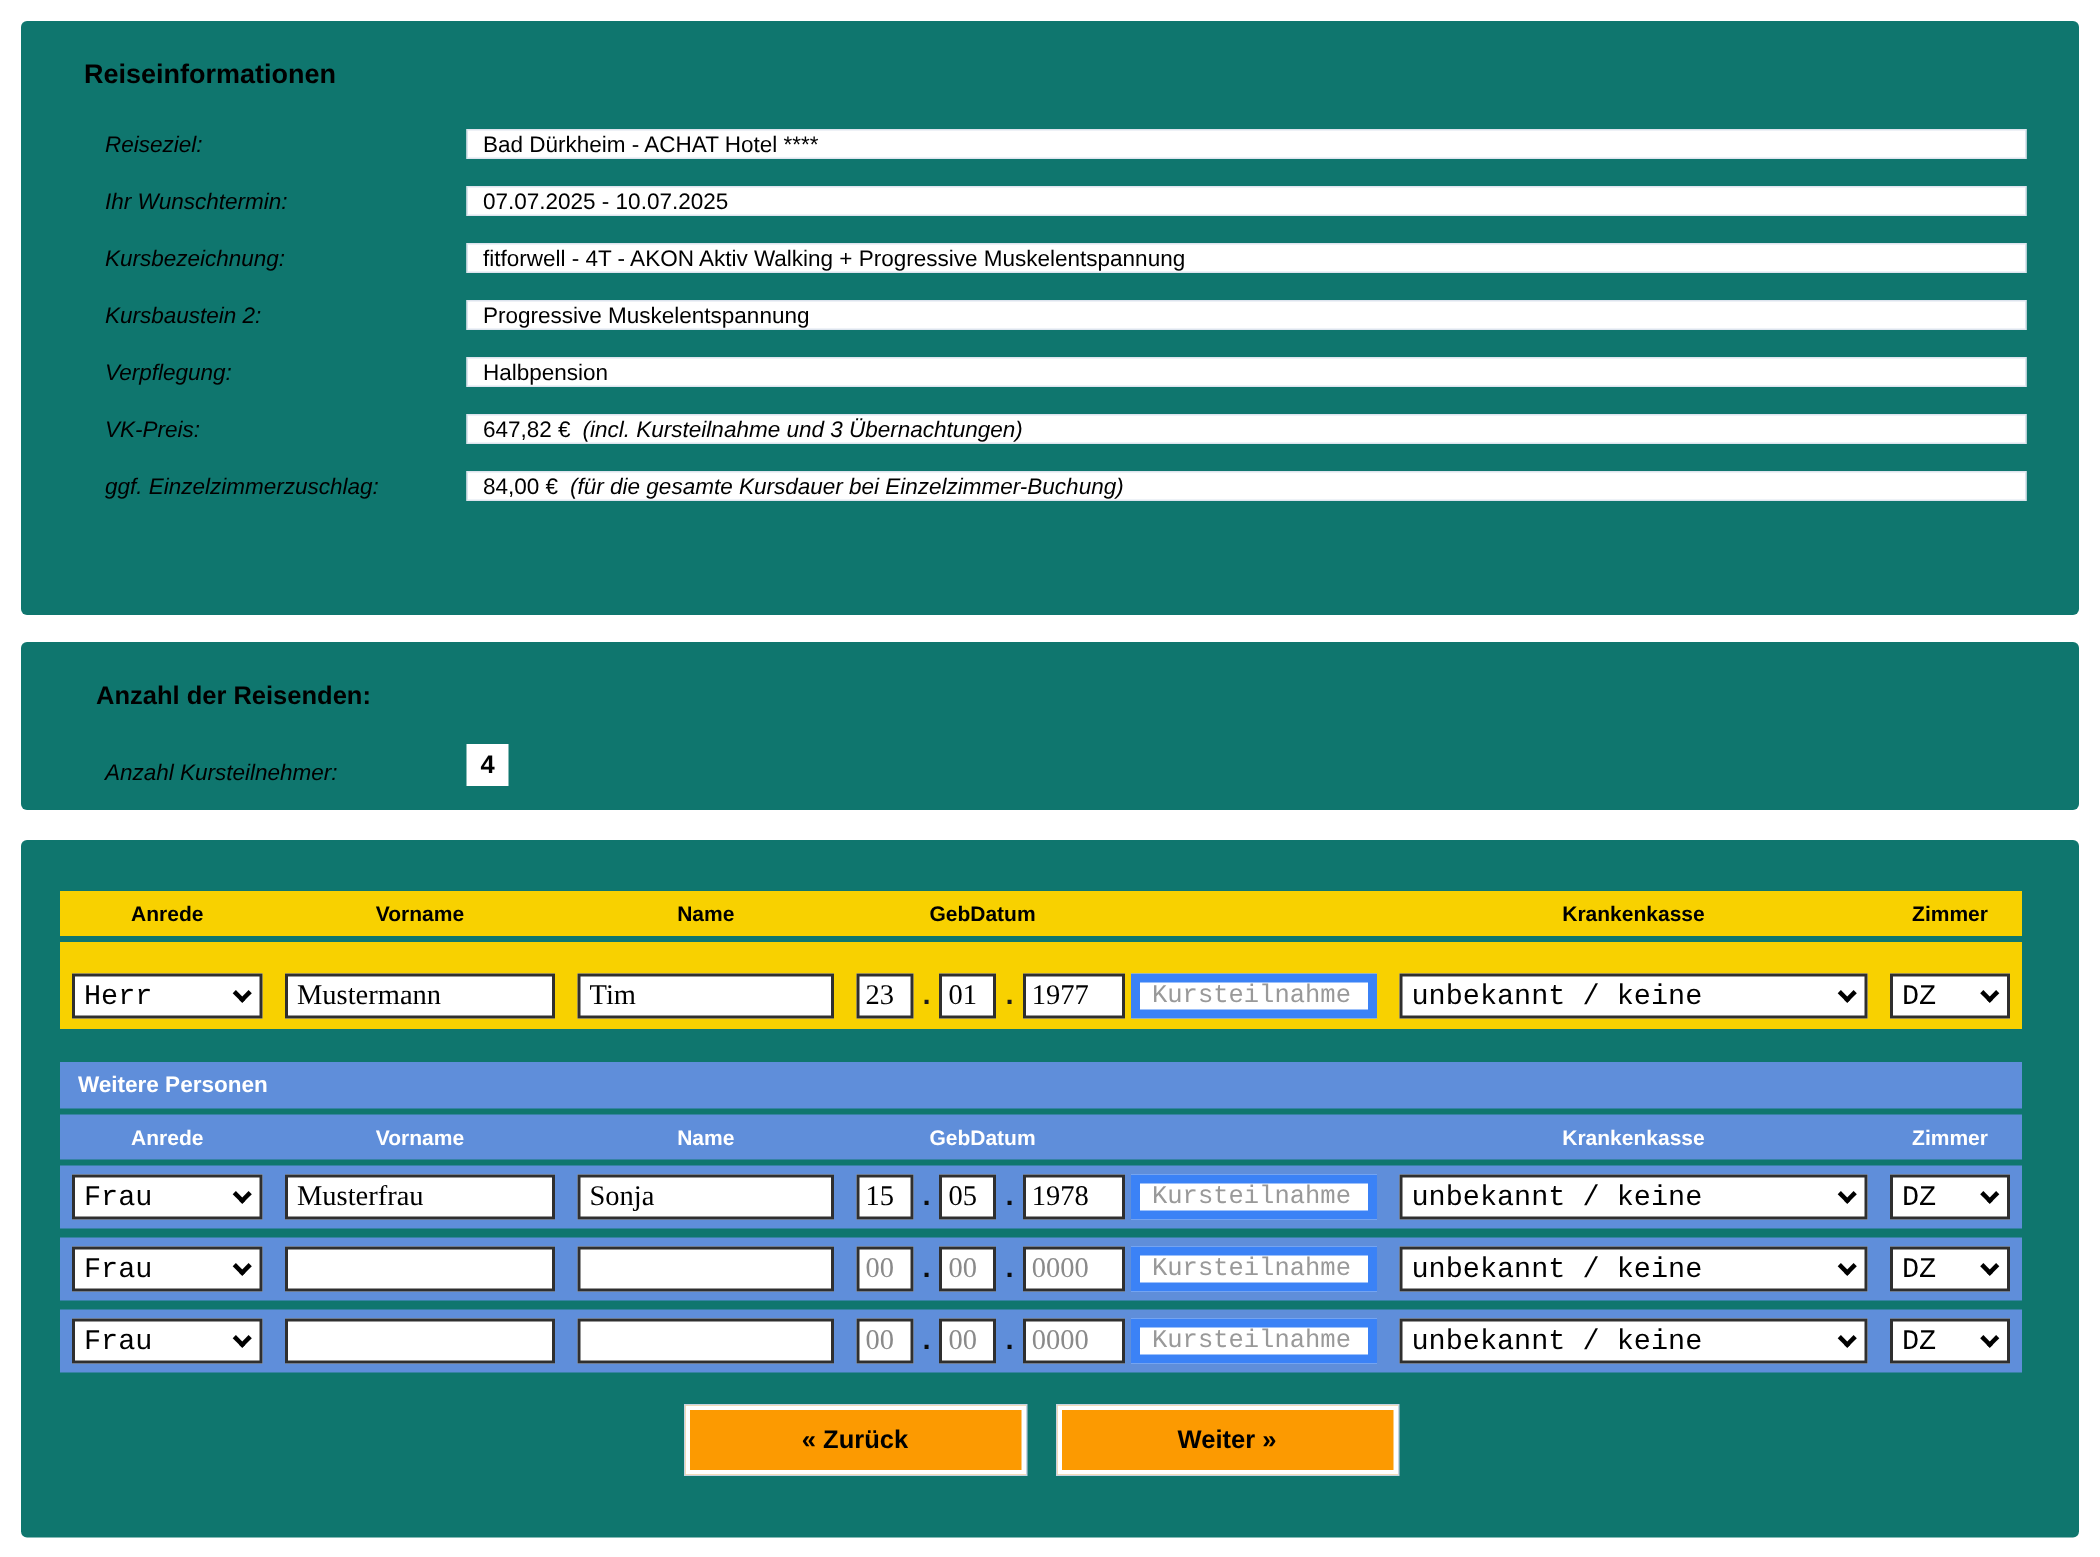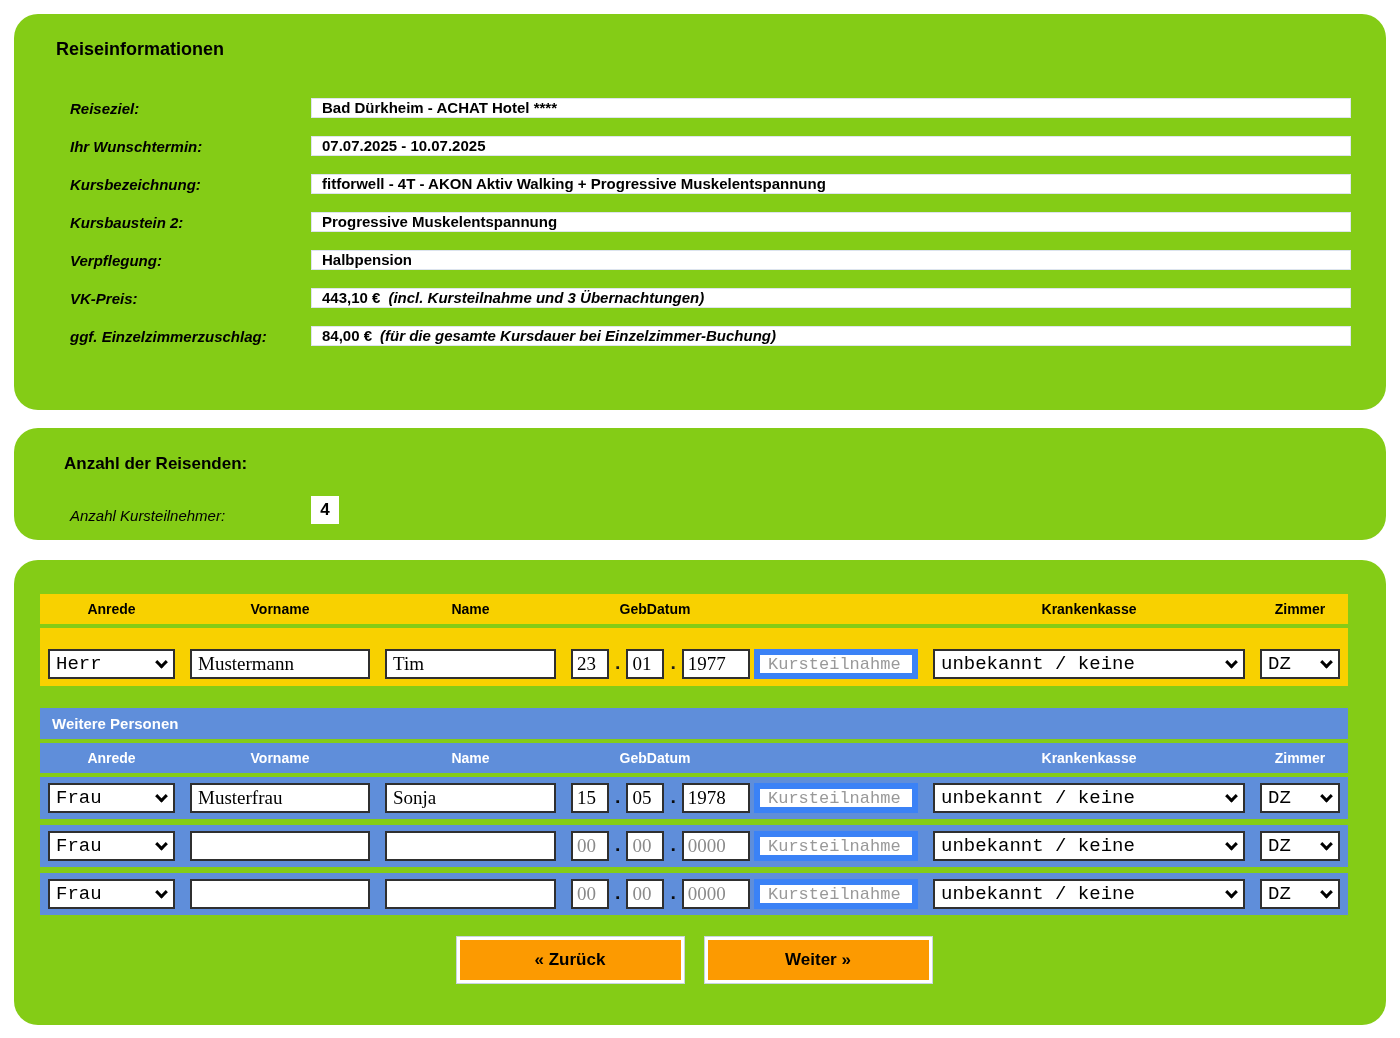--- a/index.html
+++ b/index.html
@@ -4,42 +4,42 @@
 <style>
   * { box-sizing: border-box; }
   html,body { margin:0; padding:0; }
   body {
     width:1400px; height:1038px;
     background:#ffffff;
     font-family:"Liberation Sans", sans-serif;
     color:#000;
   }
   .panel {
-    background:#84cc16;
-    border-radius:24px;
+    background:#0f766e;
+    border-radius:4px;
     margin-left:14px; margin-right:14px;
     overflow:hidden;
   }
   
   .panel1 { margin-top:14px; height:396px; padding-top:24px; }
   .p1-title { margin-left:42px; font-size:18px; font-weight:bold; line-height:22px; }
-  .p1-fields { margin-top:34px;font-weight:bold; }
+  .p1-fields { margin-top:22px; }
   .field-row {
     display:flex; align-items:center;
     height:28px; margin:0 35px 10px 56px;
   }
   .field-label {
     width:241px; flex:0 0 241px;
     font-style:italic; font-size:15px;
   }
   .field-value {
     flex:1; height:20px;
     background:#fff;
     border:1px solid #dde4ee;
-    display:flex; align-items:flex-start;
+    display:flex; align-items:center;
     padding-left:10px;
     font-size:15px;
     white-space:nowrap; overflow:hidden;
   }
   .field-note { font-style:italic; margin-left:8px; }
 
   
   .panel2 { margin-top:18px; height:112px; padding-top:26px; }
   .p2-title { margin-left:50px; font-size:17px; font-weight:bold; line-height:20px; }
   .p2-row { display:flex; align-items:flex-end; margin:22px 0 0 56px; }
@@ -172,21 +172,21 @@
     <div class="field-row">
       <div class="field-label">Verpflegung:</div>
       <div class="field-value">
           <span>Halbpension</span>
         </div>
     </div>
 
     <div class="field-row">
       <div class="field-label">VK-Preis:</div>
       <div class="field-value">
-          <span>443,10 €</span>
+          <span>647,82 €</span>
           <span class="field-note">(incl. Kursteilnahme und 3 Übernachtungen)</span>
         </div>
     </div>
 
     <div class="field-row">
       <div class="field-label">ggf. Einzelzimmerzuschlag:</div>
       <div class="field-value">
           <span>84,00 €</span>
           <span class="field-note">(für die gesamte Kursdauer bei Einzelzimmer-Buchung)</span>
         </div>

